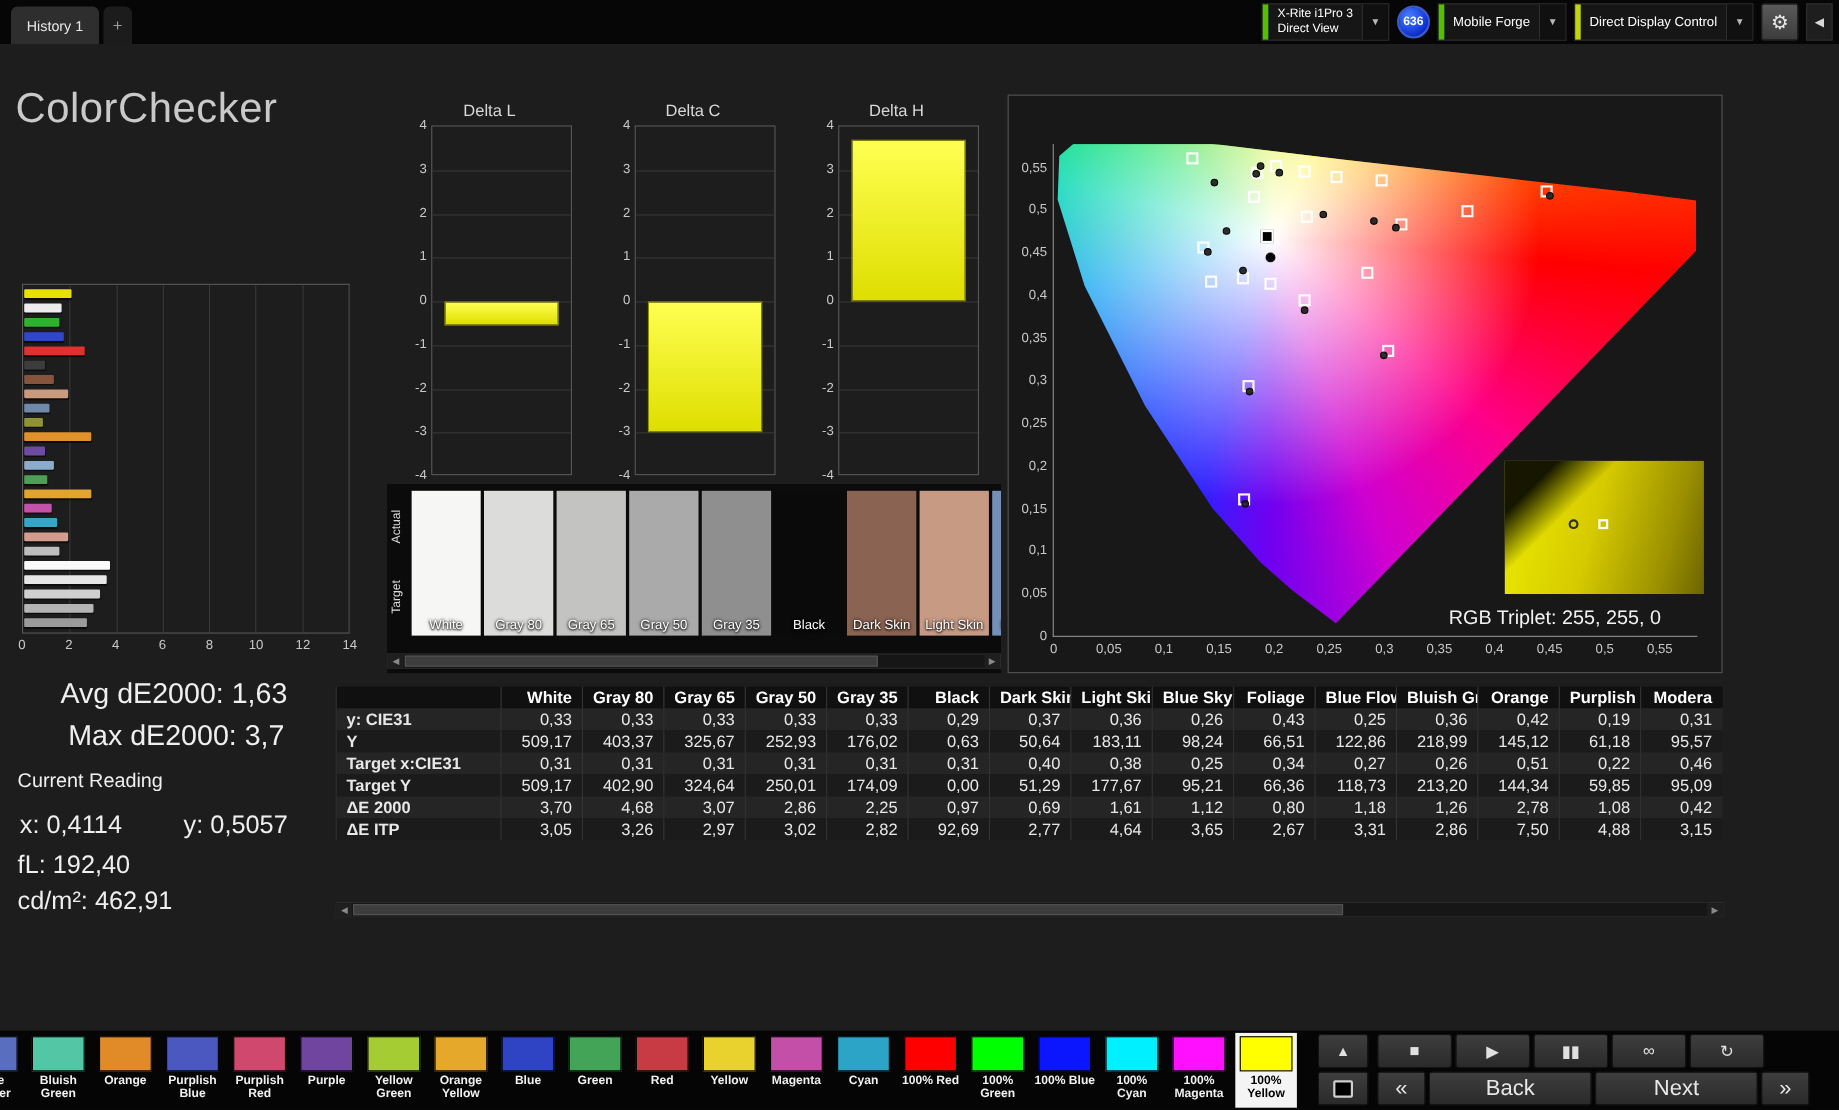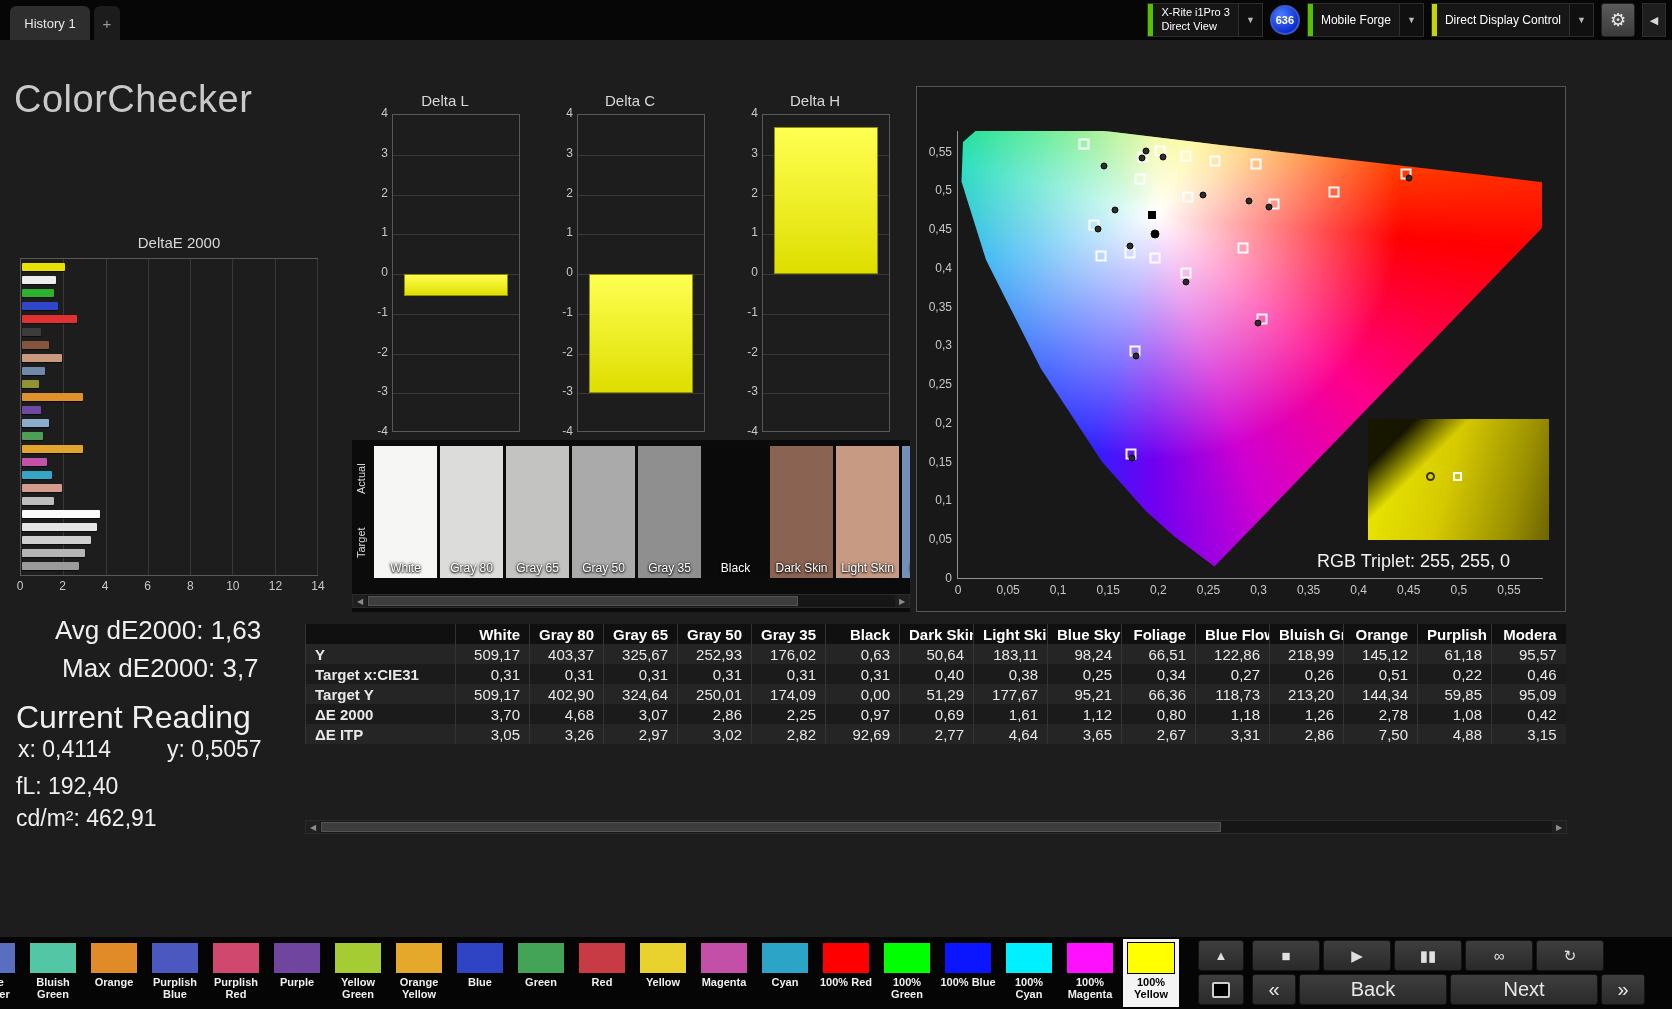--- a/index.html
+++ b/index.html
@@ -24,21 +24,21 @@
   .sq-btn { width:34px; height:34px; background:linear-gradient(#5a5a5a,#3c3c3c); border:1px solid #222; border-radius:3px;
     color:#e8e8e8; font-size:18px; display:flex; align-items:center; justify-content:center; }
   .thin-btn { width:24px; height:34px; background:#1e1e1e; border:1px solid #2e2e2e; color:#d8d8d8; font-size:11px;
     display:flex; align-items:center; justify-content:center; }
 
   
   #page-title { position:absolute; left:14px; top:78px; font-size:38px; color:#c9c9c9; letter-spacing:0.5px; }
   .stat { position:absolute; color:#efefef; }
   #stat-avg { left:55px; top:615px; font-size:26px; }
   #stat-max { left:62px; top:653px; font-size:26px; }
-  #stat-cur { left:16px; top:699px; font-size:32px; }
+  #stat-cur { left:16px; top:699px; font-size:18px; }
   #stat-xy  { left:18px; top:736px; font-size:23px; }
   #stat-xy span.gap { display:inline-block; width:56px; }
   #stat-fl  { left:16px; top:773px; font-size:23px; }
   #stat-cd  { left:16px; top:805px; font-size:23px; }
 
   
   #de-chart { position:absolute; left:18px; top:234px; width:322px; height:365px; }
   .chart-title { text-align:center; color:#d8d8d8; font-size:15px; height:22px; }
   #de-plot { position:absolute; left:2px; top:24px; width:298px; height:318px; border:1px solid #585858; }
   .vgrid { position:absolute; top:0; bottom:0; width:1px; background:#383838; }
@@ -167,21 +167,20 @@
       </div>
       <div class="thin-btn">
         <span>◀</span>
       </div>
     </div>
   </div>
 
   <div id="page-title">ColorChecker</div>
 
   <div id="de-chart">
-    <div class="chart-title">DeltaE 2000</div>
     <div id="de-plot">
         <div class="vgrid" style="left: 14.2857%;"></div>
         <div class="vgrid" style="left: 28.5714%;"></div>
         <div class="vgrid" style="left: 42.8571%;"></div>
         <div class="vgrid" style="left: 57.1429%;"></div>
         <div class="vgrid" style="left: 71.4286%;"></div>
         <div class="vgrid" style="left: 85.7143%;"></div>
         <div class="vgrid" style="left: 100%;"></div>
         <div class="de-bar" style="top: 4px; width: 14.6429%; background: linear-gradient(rgb(232, 225, 0) 0%, rgb(232, 225, 0) 100%);"></div>
         <div class="de-bar" style="top: 17px; width: 11.4286%; background: linear-gradient(rgb(237, 237, 237) 0%, rgb(237, 237, 237) 100%);"></div>
@@ -445,20 +444,38 @@
             <th>Blue Sky</th>
             <th>Foliage</th>
             <th>Blue Flower</th>
             <th>Bluish Green</th>
             <th>Orange</th>
             <th>Purplish Blue</th>
             <th>Modera</th>
           </tr>
         </thead>
         <tbody>
+          <tr>
+            <td class="rowlabel">y: CIE31</td>
+            <td>0,33</td>
+            <td>0,33</td>
+            <td>0,33</td>
+            <td>0,33</td>
+            <td>0,33</td>
+            <td>0,29</td>
+            <td>0,37</td>
+            <td>0,36</td>
+            <td>0,26</td>
+            <td>0,43</td>
+            <td>0,25</td>
+            <td>0,36</td>
+            <td>0,42</td>
+            <td>0,19</td>
+            <td>0,31</td>
+          </tr>
           <tr>
             <td class="rowlabel">Y</td>
             <td>509,17</td>
             <td>403,37</td>
             <td>325,67</td>
             <td>252,93</td>
             <td>176,02</td>
             <td>0,63</td>
             <td>50,64</td>
             <td>183,11</td>

